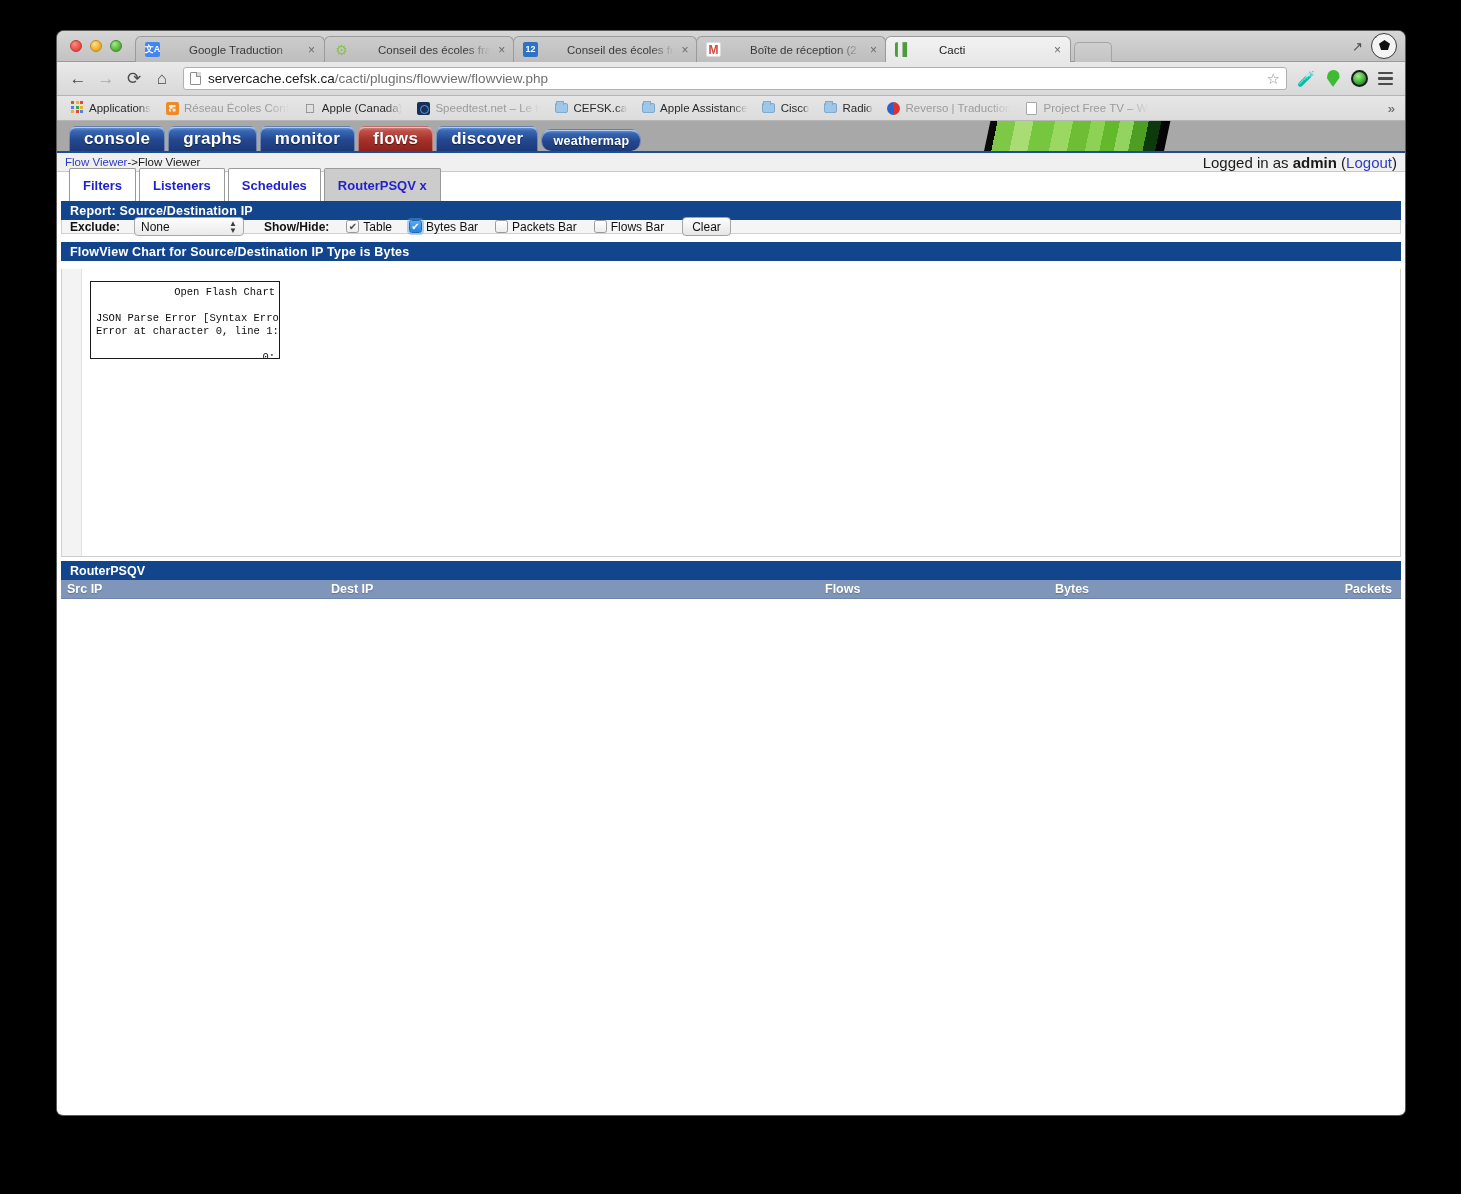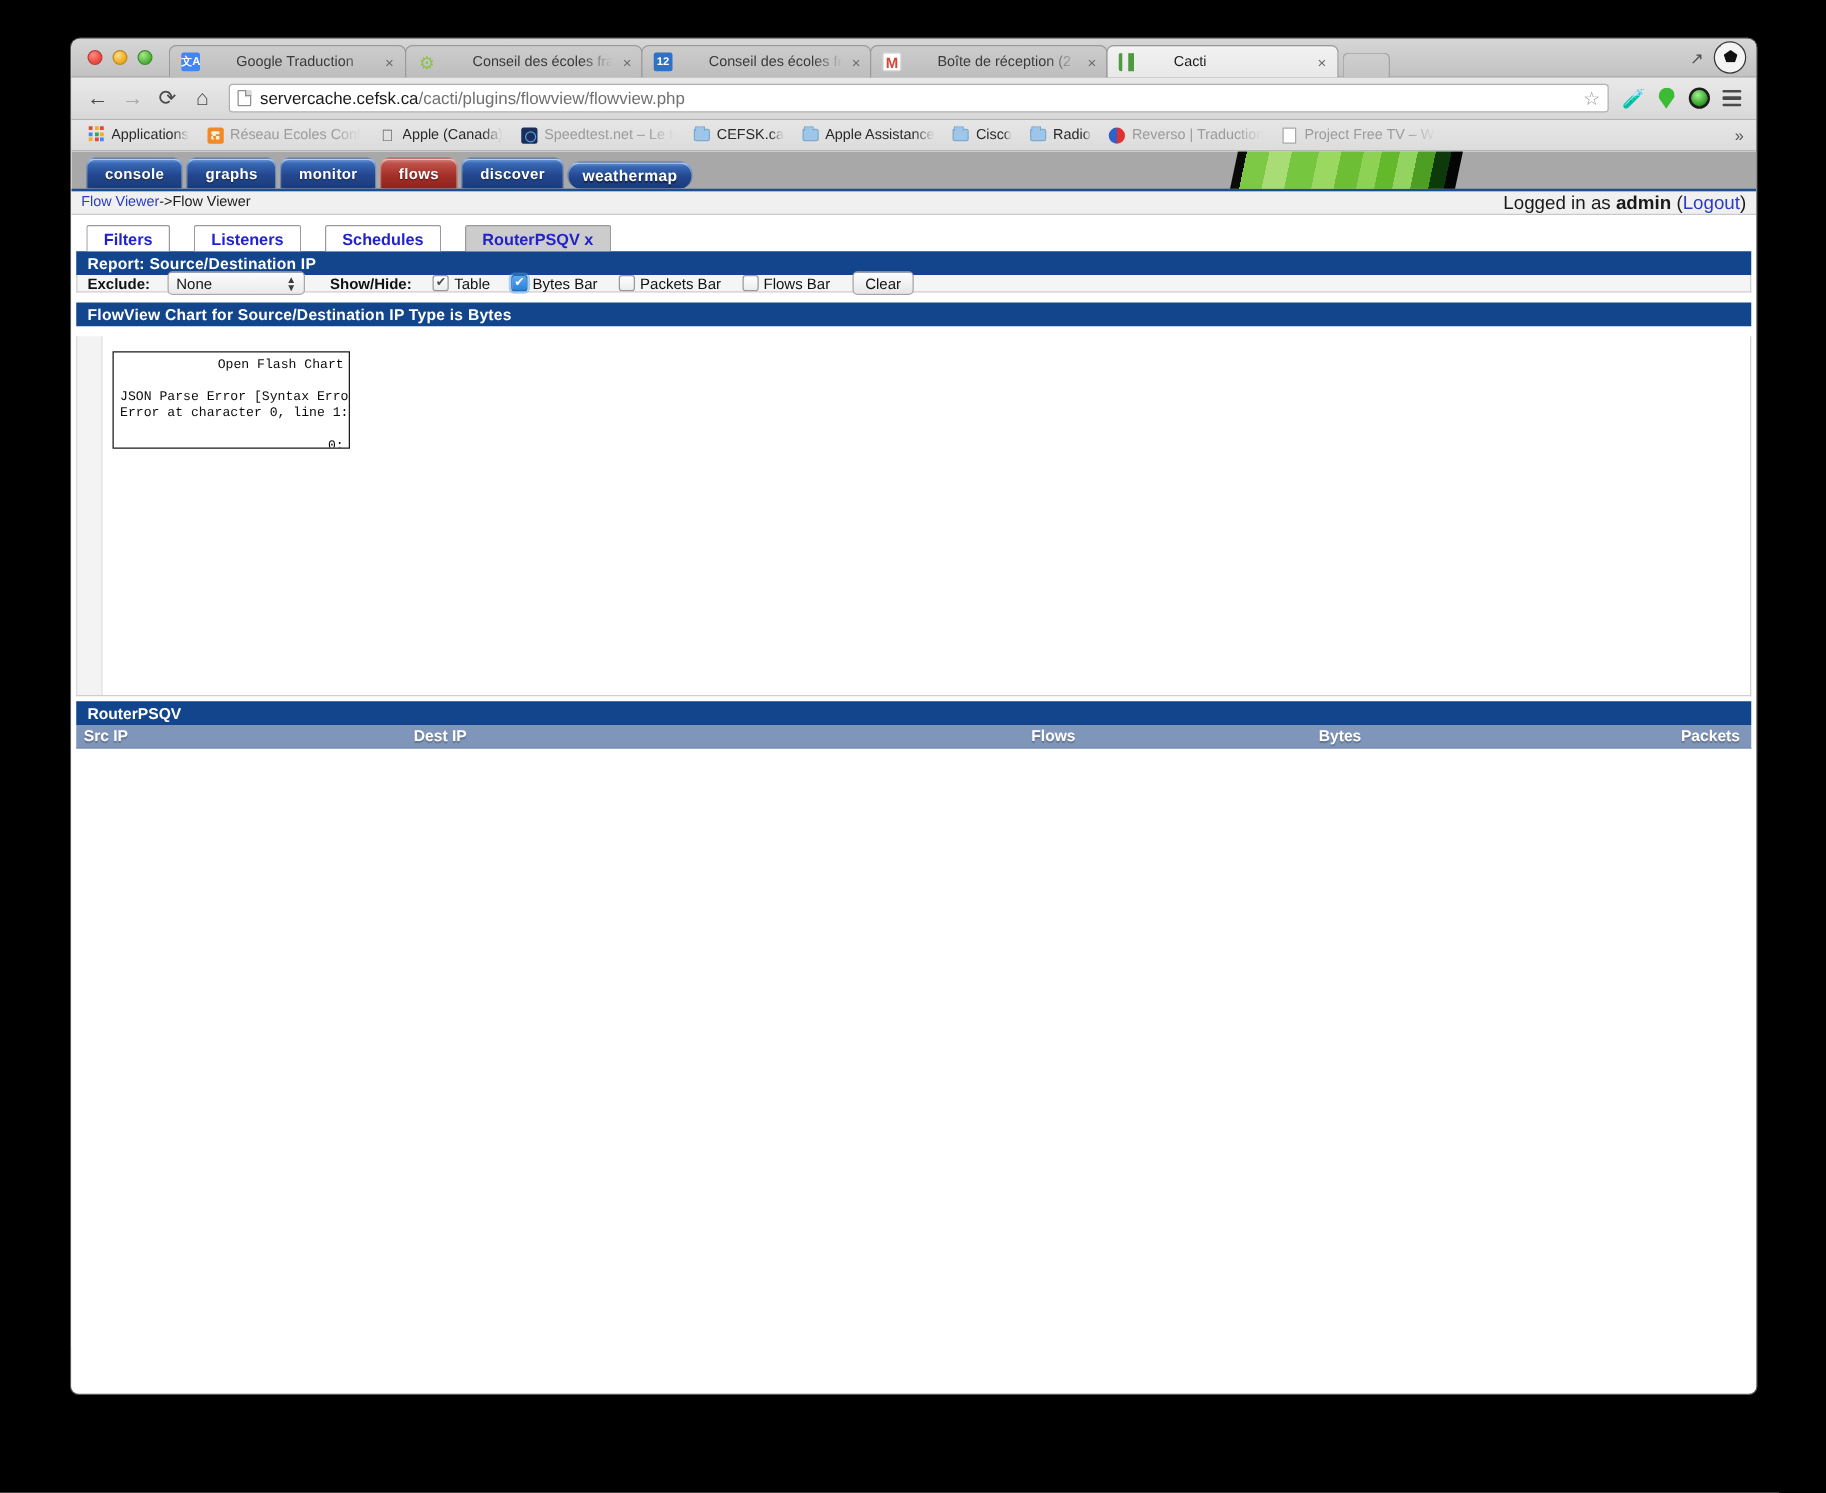--- a/index.html
+++ b/index.html
@@ -244,21 +244,21 @@
   }
   #cacti-tabs {
     position: absolute; left: 12px; bottom: 0;
     display: flex; align-items: flex-end; gap: 3px;
   }
   .ctab {
     height: 25px;
     padding: 0 14px;
     display: flex; align-items: center;
     border-radius: 7px 7px 0 0;
-    font-size: 12px; font-weight: bold;
+    font-size: 17px; font-weight: bold;
     color: #ffffff;
     text-shadow: 0 1px 1px rgba(0,0,0,.55);
     letter-spacing: .3px;
     border: 1px solid rgba(255,255,255,.35);
     border-bottom: none;
     background: linear-gradient(to bottom, #6f9ede 0%, #3868b4 16%, #23478f 55%, #1b3a79 100%);
     box-shadow: inset 0 1px 0 rgba(255,255,255,.5);
   }
   .ctab.selected {
     background: linear-gradient(to bottom, #d08a86 0%, #bf5149 16%, #a43029 55%, #8e231d 100%);
@@ -282,29 +282,29 @@
   #page-body { background: #ffffff; padding: 0; }
 
   
   #subtabs {
     display: flex; align-items: flex-end;
     padding: 8px 0 0 12px;
     background: #ffffff;
     height: 29px;
   }
   .subtab {
-    height: 21px;
+    height: 33px;
     padding: 0 13px;
     display: flex; align-items: center;
     font-size: 13px; font-weight: bold;
     color: #2222cc;
     background: #ffffff;
     border: 1px solid #9a9a9a;
     border-bottom: none;
-    margin-right: 19px;
+    margin-right: 3px;
     border-radius: 2px 2px 0 0;
   }
   .subtab.active { background: #cccccc; }
 
   .section-bar {
     height: 19px;
     background: #12458c;
     color: #ffffff;
     font-size: 12.5px; font-weight: bold;
     display: flex; align-items: center;

